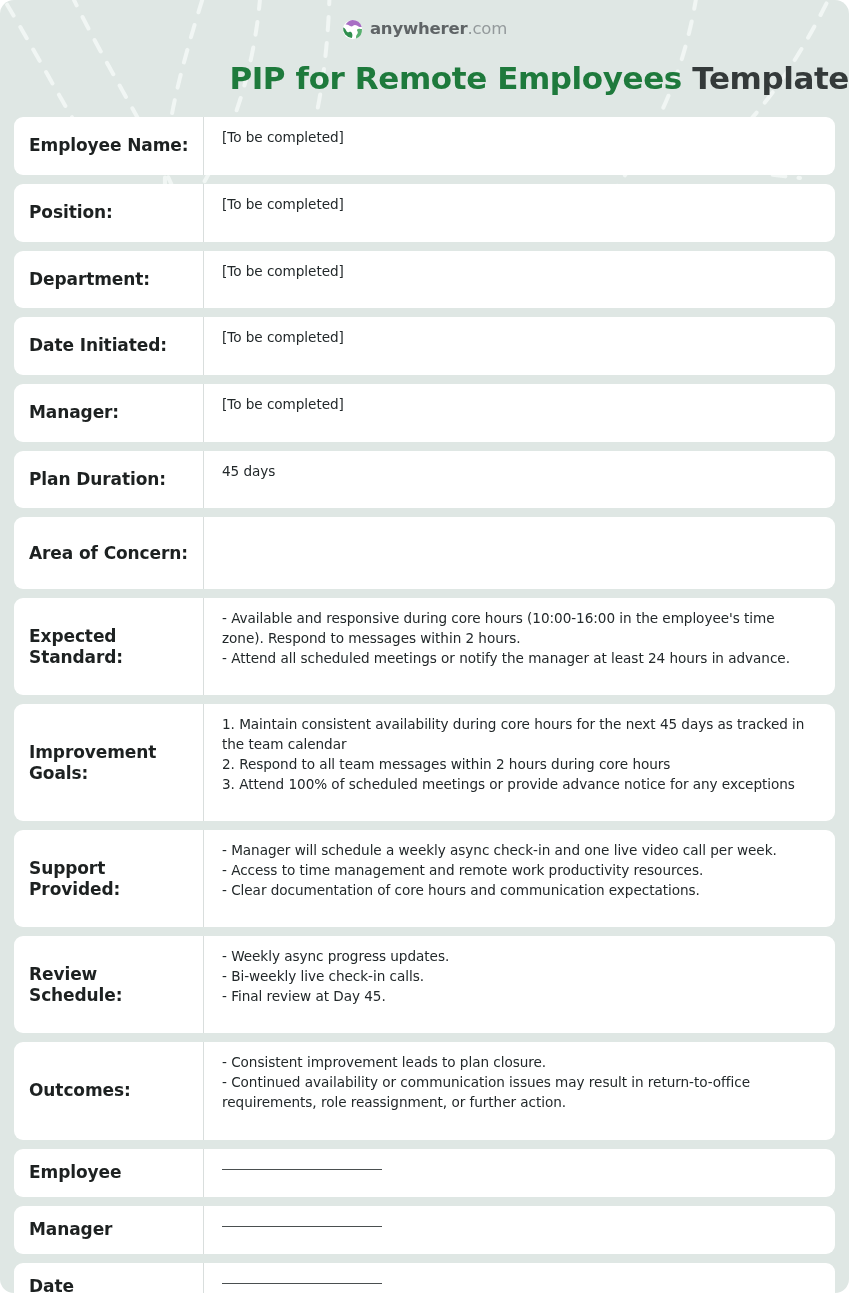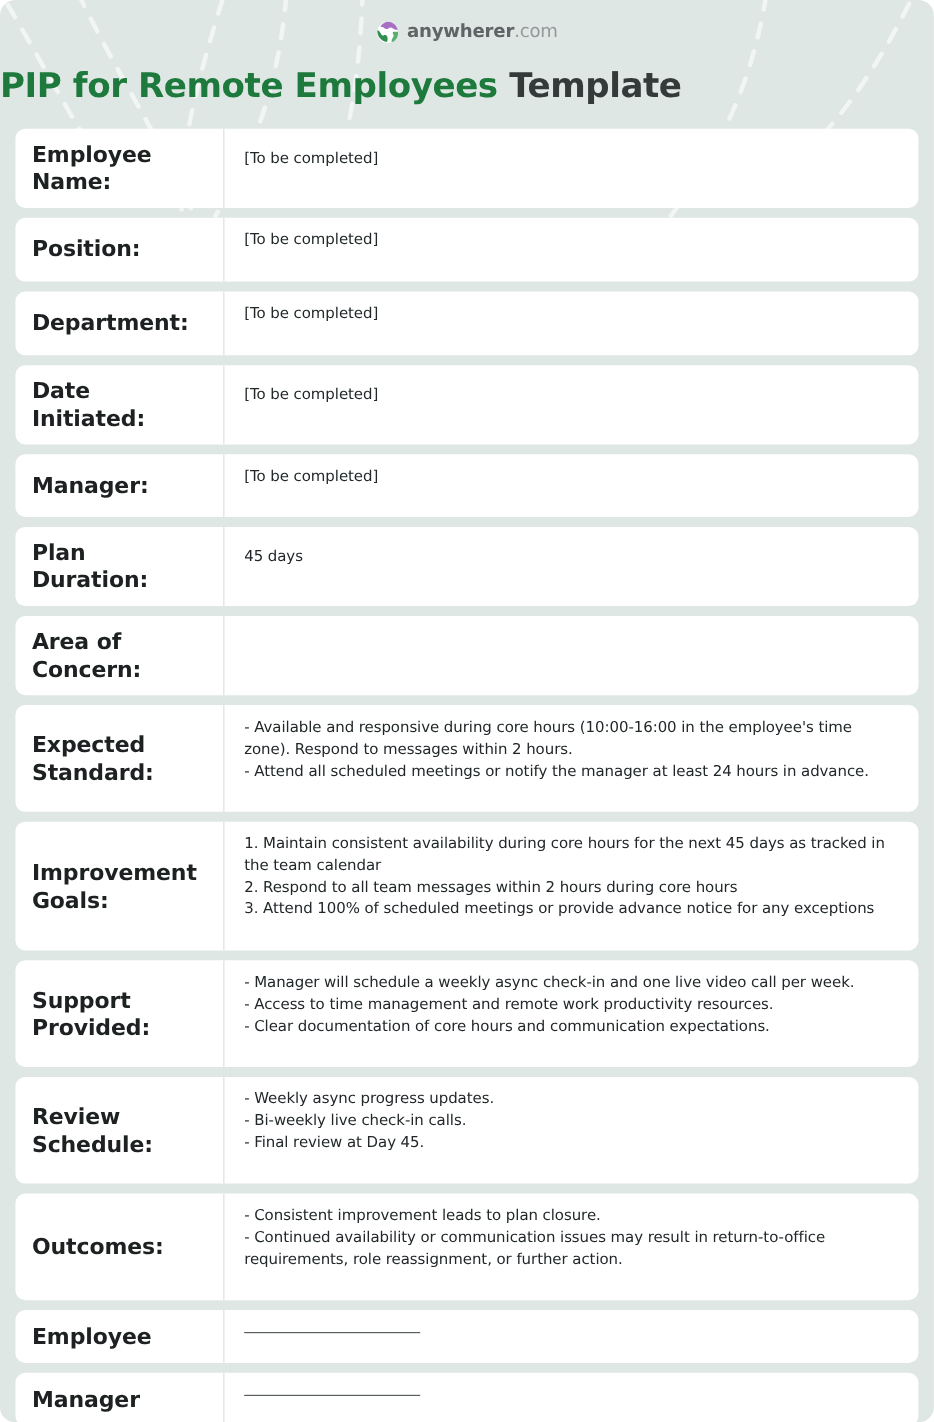--- a/index.html
+++ b/index.html
@@ -46,21 +46,21 @@
   .logo-text {
     font-size: 16.5px;
     letter-spacing: -0.2px;
     line-height: 1;
     white-space: nowrap;
   }
   .logo-text .b { font-weight: 700; color: #5f6466; }
   .logo-text .t { font-weight: 400; color: #93999b; }
 
   .title {
-    text-align: left;
+    text-align: right;
     margin: 19px 0 16px 0;
     font-size: 31px;
     font-weight: 700;
     letter-spacing: -0.4px;
     line-height: 1.1;
     white-space: nowrap;
   }
   .title .green { color: #1e7a3c; }
   .title .dark  { color: #343a3a; }
 
@@ -80,21 +80,21 @@
     min-height: 44px;
     overflow: hidden;
   }
   .cell-label {
     flex: 0 0 190px;
     width: 190px;
     border-right: 1px solid #d9dedd;
     padding: 11px 14px 11px 15px;
     display: flex;
     align-items: center;
-    font-size: 20px;
+    font-size: 17px;
     font-weight: 700;
     color: #1d2121;
     line-height: 1.25;
     letter-spacing: -0.1px;
   }
   .cell-value {
     flex: 1 1 auto;
     padding: 11px 16px 27px 18px;
     display: flex;
     align-items: center;

